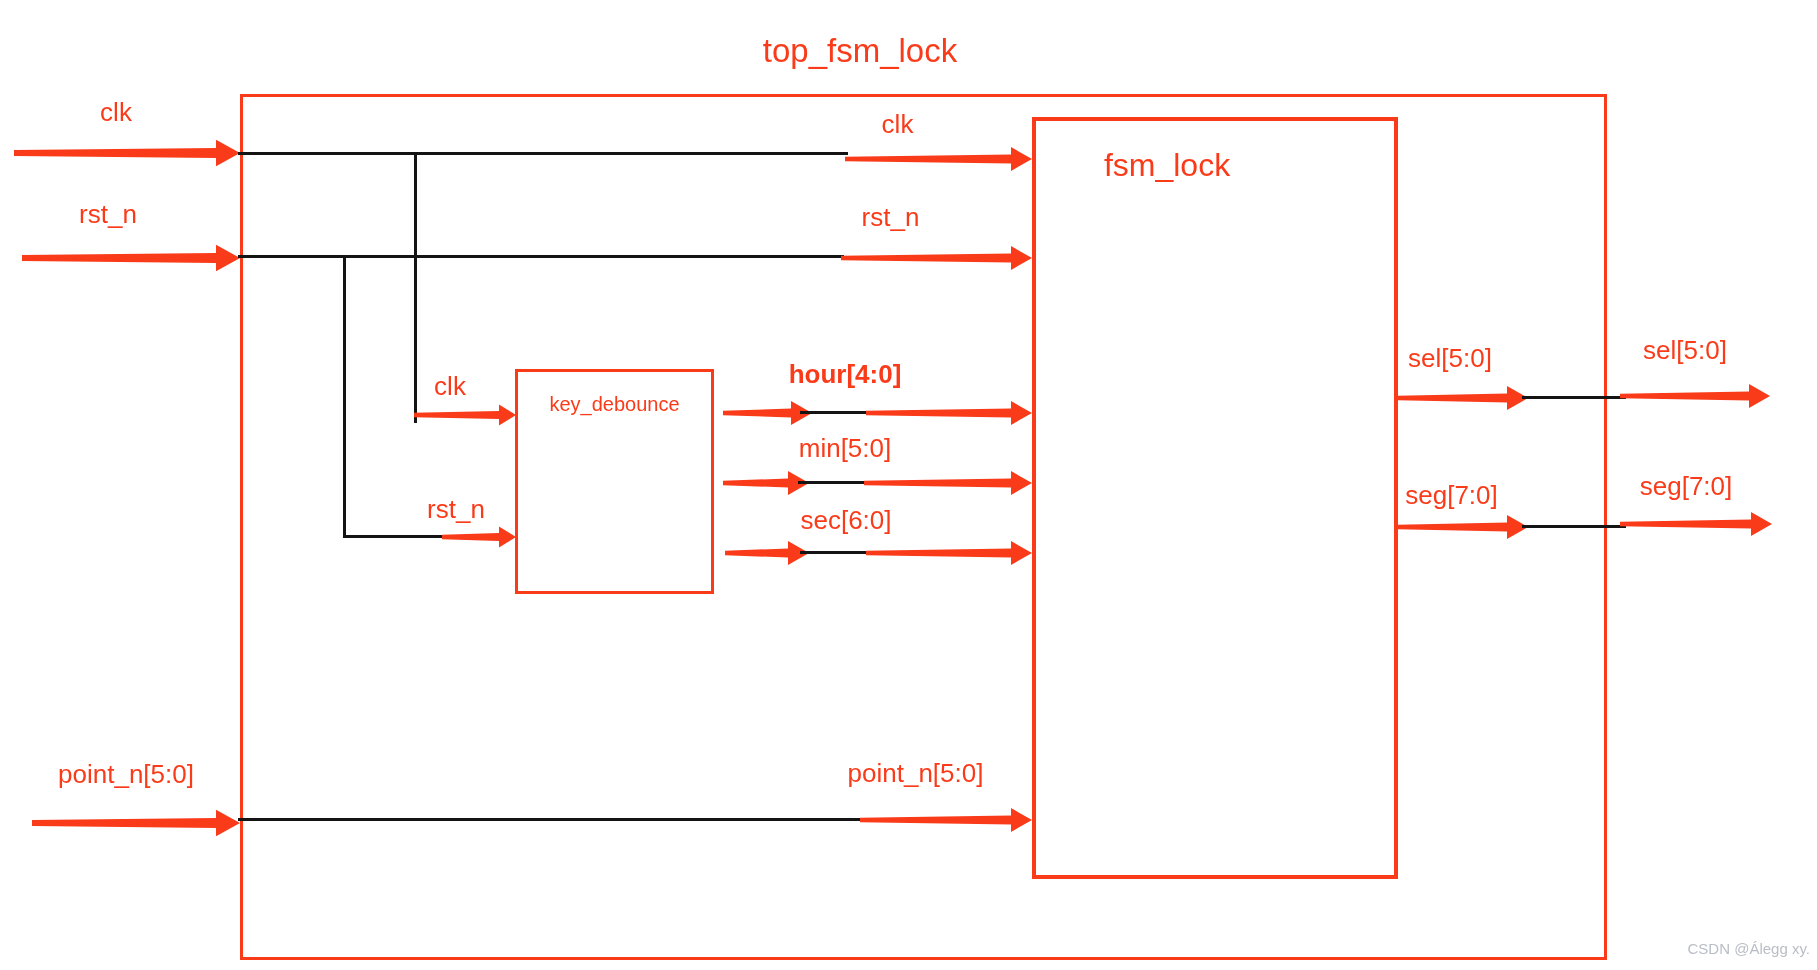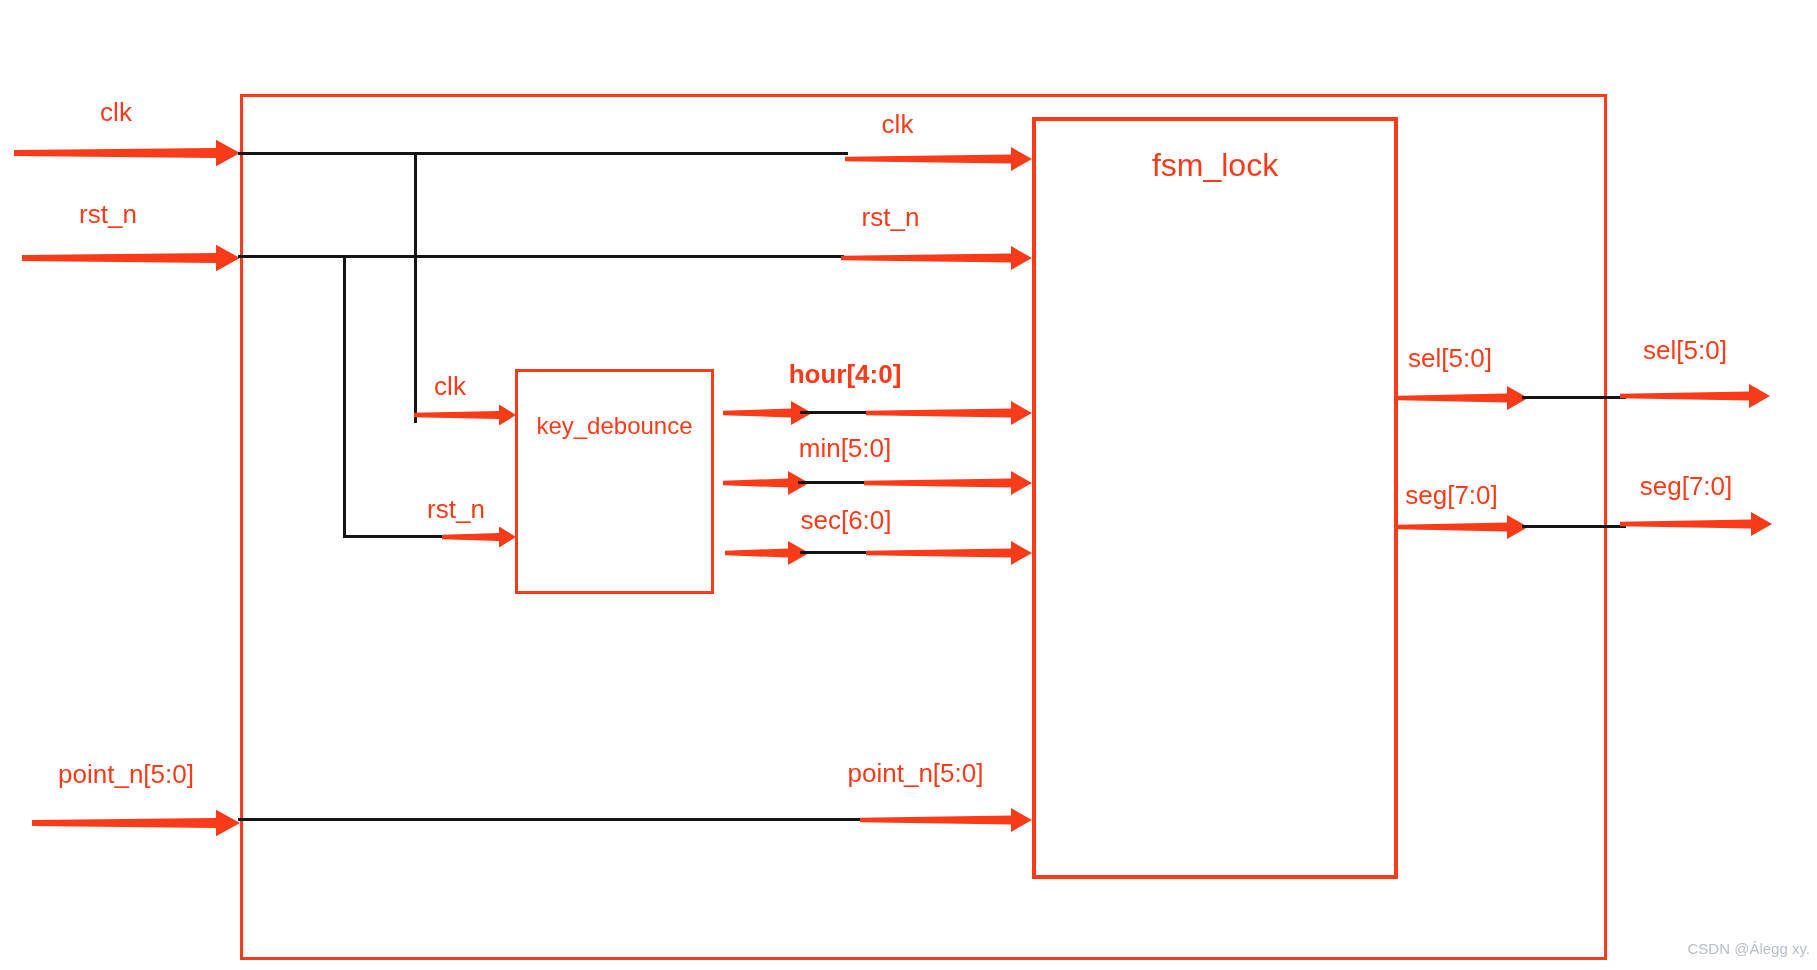--- a/index.html
+++ b/index.html
@@ -14,38 +14,39 @@
     width:1817px;height:970px;
     background:var(--bg);
     font-family:"Liberation Sans", sans-serif;
     overflow:hidden;
   }
   .box{position:absolute;border:3px solid var(--accent-red);box-sizing:border-box;background:transparent;}
   .box.thick{border-width:4px;}
   .lbl{position:absolute;color:var(--accent-red);font-size:26px;line-height:1.1;text-align:center;white-space:nowrap;}
   .lbl.title{font-size:33px;}
   .lbl.block-title{font-size:32px;}
-  .lbl.small{font-size:24px;margin-top:20px;}
+  .lbl.small{font-size:20px;}
   .wire{position:absolute;background:var(--wire-black);}
   .arrow{position:absolute;background:var(--accent-red);}
   .arrow.lg{height:30px;clip-path:polygon(0 40%, calc(100% - 24px) 33%, calc(100% - 24px) 6%, 100% 50%, calc(100% - 24px) 94%, calc(100% - 24px) 67%, 0 60%);}
   .arrow.md{height:26px;clip-path:polygon(0 41%, calc(100% - 21px) 33%, calc(100% - 21px) 4%, 100% 50%, calc(100% - 21px) 96%, calc(100% - 21px) 67%, 0 59%);}
   .arrow.sm{height:22px;clip-path:polygon(0 40%, calc(100% - 17px) 32%, calc(100% - 17px) 2%, 100% 50%, calc(100% - 17px) 98%, calc(100% - 17px) 68%, 0 60%);}
   .watermark{position:absolute;color:var(--watermark-gray);font-size:15px;white-space:nowrap;text-align:right;}
 </style>
 </head>
 <body>
 
 <div id="canvas">
 
+  <div class="lbl title" style="left:610px;top:33px;width:500px;">top_fsm_lock</div>
 
   <div class="box" style="left:240px;top:94px;width:1367px;height:866px;"></div>
 
   <div class="box thick" style="left:1032px;top:117px;width:366px;height:762px;"></div>
-  <div class="lbl block-title" style="left:1032px;top:148px;width:366px;">fsm_lock</div>
+  <div class="lbl block-title" style="left:984px;top:148px;width:366px;">fsm_lock</div>
 
   <div class="box" style="left:515px;top:369px;width:199px;height:225px;"></div>
   <div class="lbl small" style="left:515px;top:393px;width:199px;">key_debounce</div>
 
   <div class="lbl" style="left:56px;top:98px;width:120px;">clk</div>
   <div class="arrow lg" style="left:14px;top:138px;width:226px;"></div>
 
   <div class="lbl" style="left:48px;top:200px;width:120px;">rst_n</div>
   <div class="arrow lg" style="left:22px;top:243px;width:218px;"></div>
 

